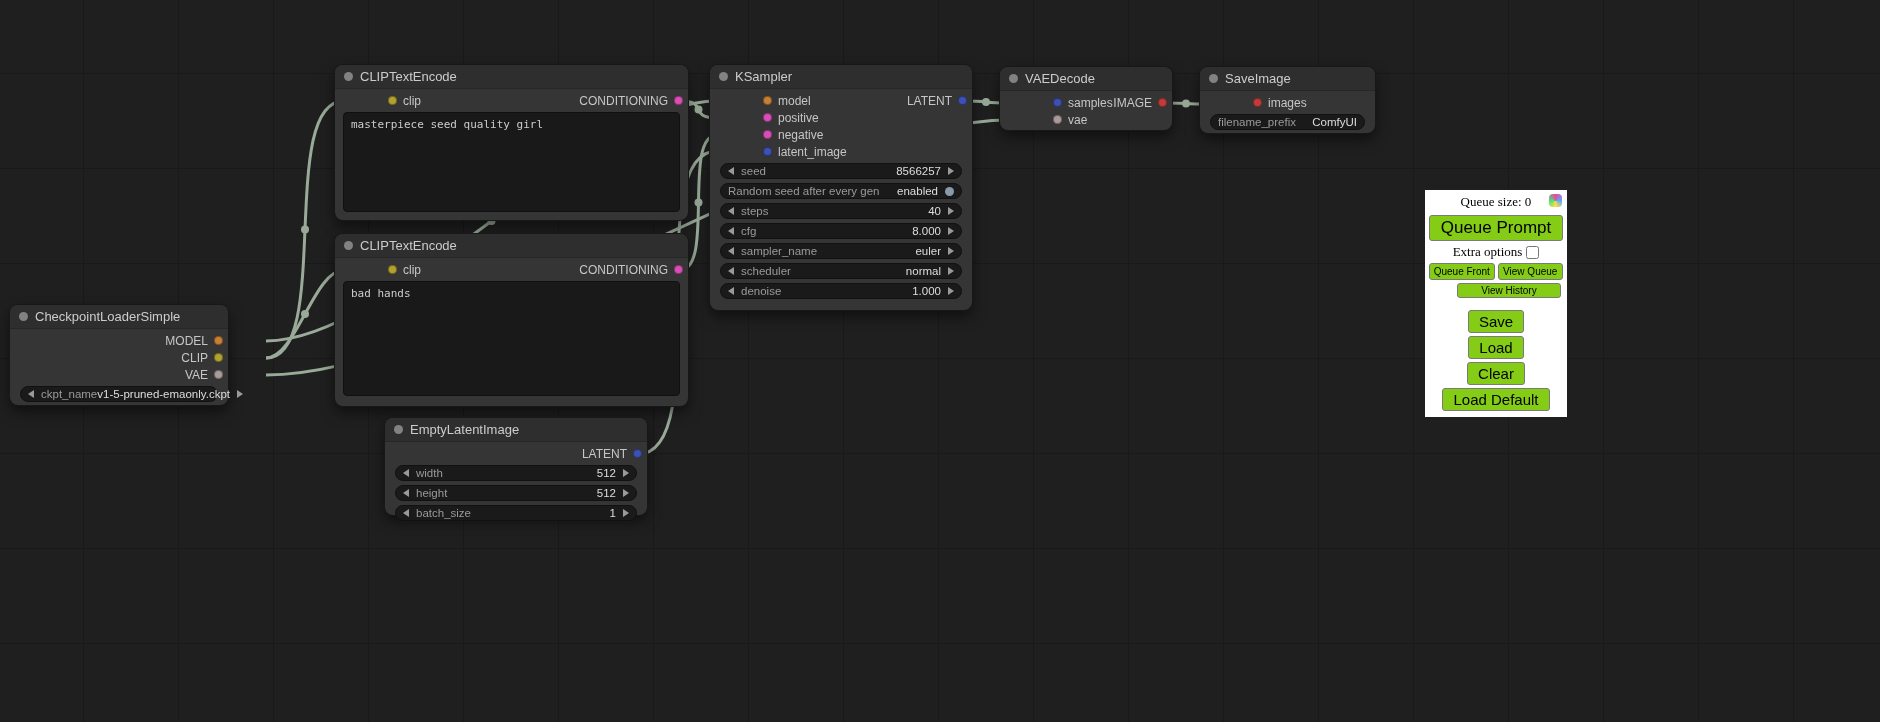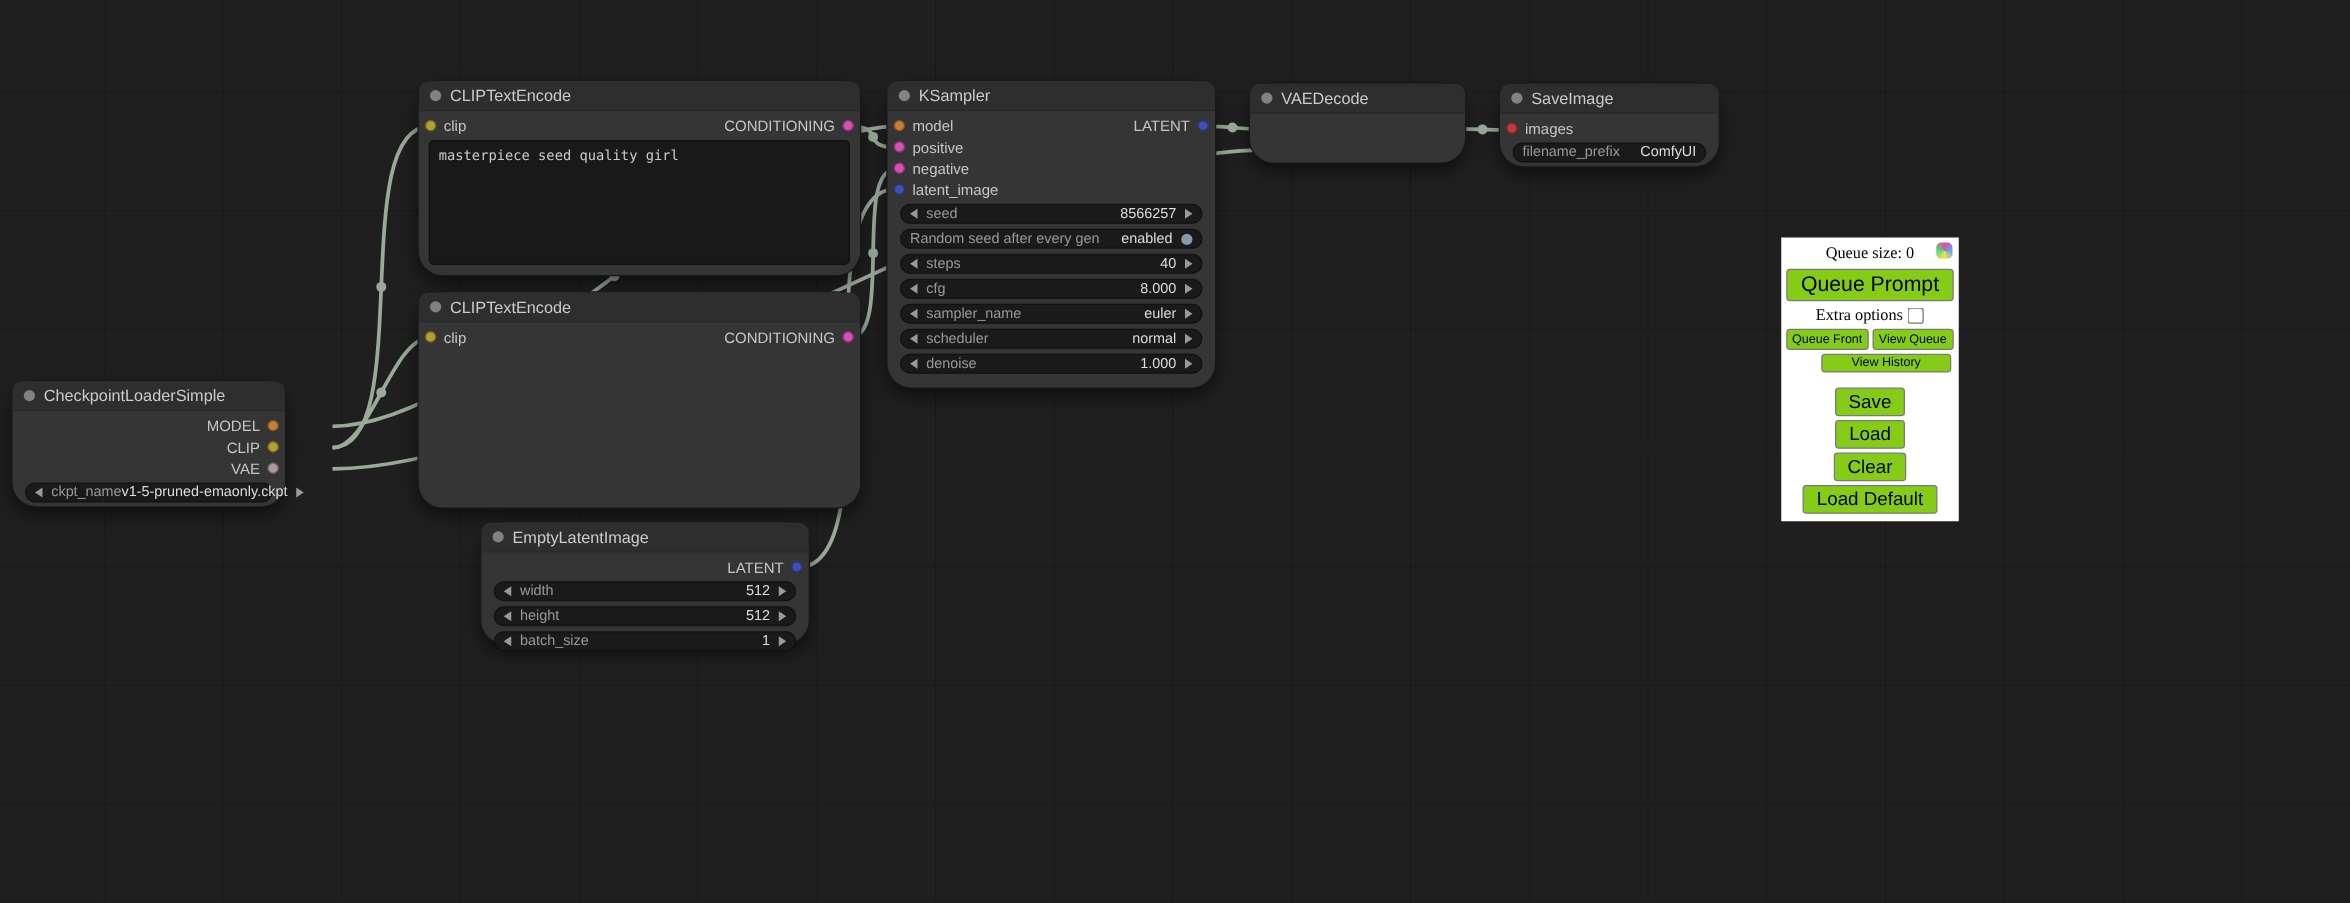--- a/index.html
+++ b/index.html
@@ -15,31 +15,31 @@
     background-image:
       linear-gradient(to right, #191919 1px, transparent 1px),
       linear-gradient(to bottom, #191919 1px, transparent 1px);
     background-size:95px 95px;
     background-position:-12px -22px;
   }
   svg.links { position:absolute; left:0; top:0; width:1880px; height:722px; }
 
   
   .node {
-    position:absolute; background:#353535; border-radius:19px;
+    position:absolute; background:#353535; border-radius:8px;
     box-shadow:0 0 0 1px #181818, 0 6px 14px rgba(0,0,0,.55);
     color:#c8c8c8;
   }
   .node-title {
     height:24px; background:#2e2e2e; border-radius:8px 8px 0 0;
     display:flex; align-items:center; gap:7px; padding:0 9px;
     font-size:13px; color:#cccccc; border-bottom:1px solid #272727;
   }
   .title-dot { width:9px; height:9px; border-radius:50%; background:#828282; flex:none; }
-  .slots { padding-top:3px; }
+  .slots { padding-top:3px;padding-left:48px; }
   .slot-row { height:17px; display:flex; align-items:center; font-size:12px; color:#c6c6c6; }
   .in-group  { display:flex; align-items:center; }
   .out-group { display:flex; align-items:center; margin-left:auto;text-align:right; }
   .s-dot { width:9px; height:9px; border-radius:50%; flex:none;
            box-shadow:inset 0 0 0 1px rgba(0,0,0,.35); }
   .in-group  .s-dot { margin-left:5px; margin-right:6px; }
   .out-group .s-dot { margin-left:6px; margin-right:5px; }
   .widgets { display:flex; flex-direction:column; gap:4px; padding:3px 10px 0; }
   .widget {
     height:16px; background:#1a1a1a; border:1px solid #111111; border-radius:9px;
@@ -173,20 +173,21 @@
         <div class="in-group">
           <span class="s-dot" style="background: rgb(179, 161, 46);"></span>
           <span>clip</span>
         </div>
         <div class="out-group">
           <span>CONDITIONING</span>
           <span class="s-dot" style="background: rgb(217, 78, 181);"></span>
         </div>
       </div>
     </div>
+    <div class="node-textarea" style="height:115px">bad hands</div>
   </div>
 
   <div class="node" style="left:710px;top:65px;width:262px;height:245px">
     <div class="node-title">
       <span class="title-dot"></span>
       <span>KSampler</span>
     </div>
     <div class="slots">
       <div class="slot-row">
         <div class="in-group">
@@ -259,20 +260,38 @@
         <span class="w-value">1.000</span>
         <span class="arr r"></span>
       </div>
     </div>
   </div>
 
   <div class="node" style="left:1000px;top:67px;width:172px;height:63px">
     <div class="node-title">
       <span class="title-dot"></span>
       <span>VAEDecode</span>
+    </div>
+    <div class="slots">
+      <div class="slot-row">
+        <div class="in-group">
+          <span class="s-dot" style="background: rgb(62, 80, 180);"></span>
+          <span>samples</span>
+        </div>
+        <div class="out-group">
+          <span>IMAGE</span>
+          <span class="s-dot" style="background: rgb(194, 59, 59);"></span>
+        </div>
+      </div>
+      <div class="slot-row">
+        <div class="in-group">
+          <span class="s-dot" style="background: rgb(171, 154, 154);"></span>
+          <span>vae</span>
+        </div>
+      </div>
     </div>
   </div>
 
   <div class="node" style="left:1200px;top:67px;width:175px;height:66px">
     <div class="node-title">
       <span class="title-dot"></span>
       <span>SaveImage</span>
     </div>
     <div class="slots">
       <div class="slot-row">

